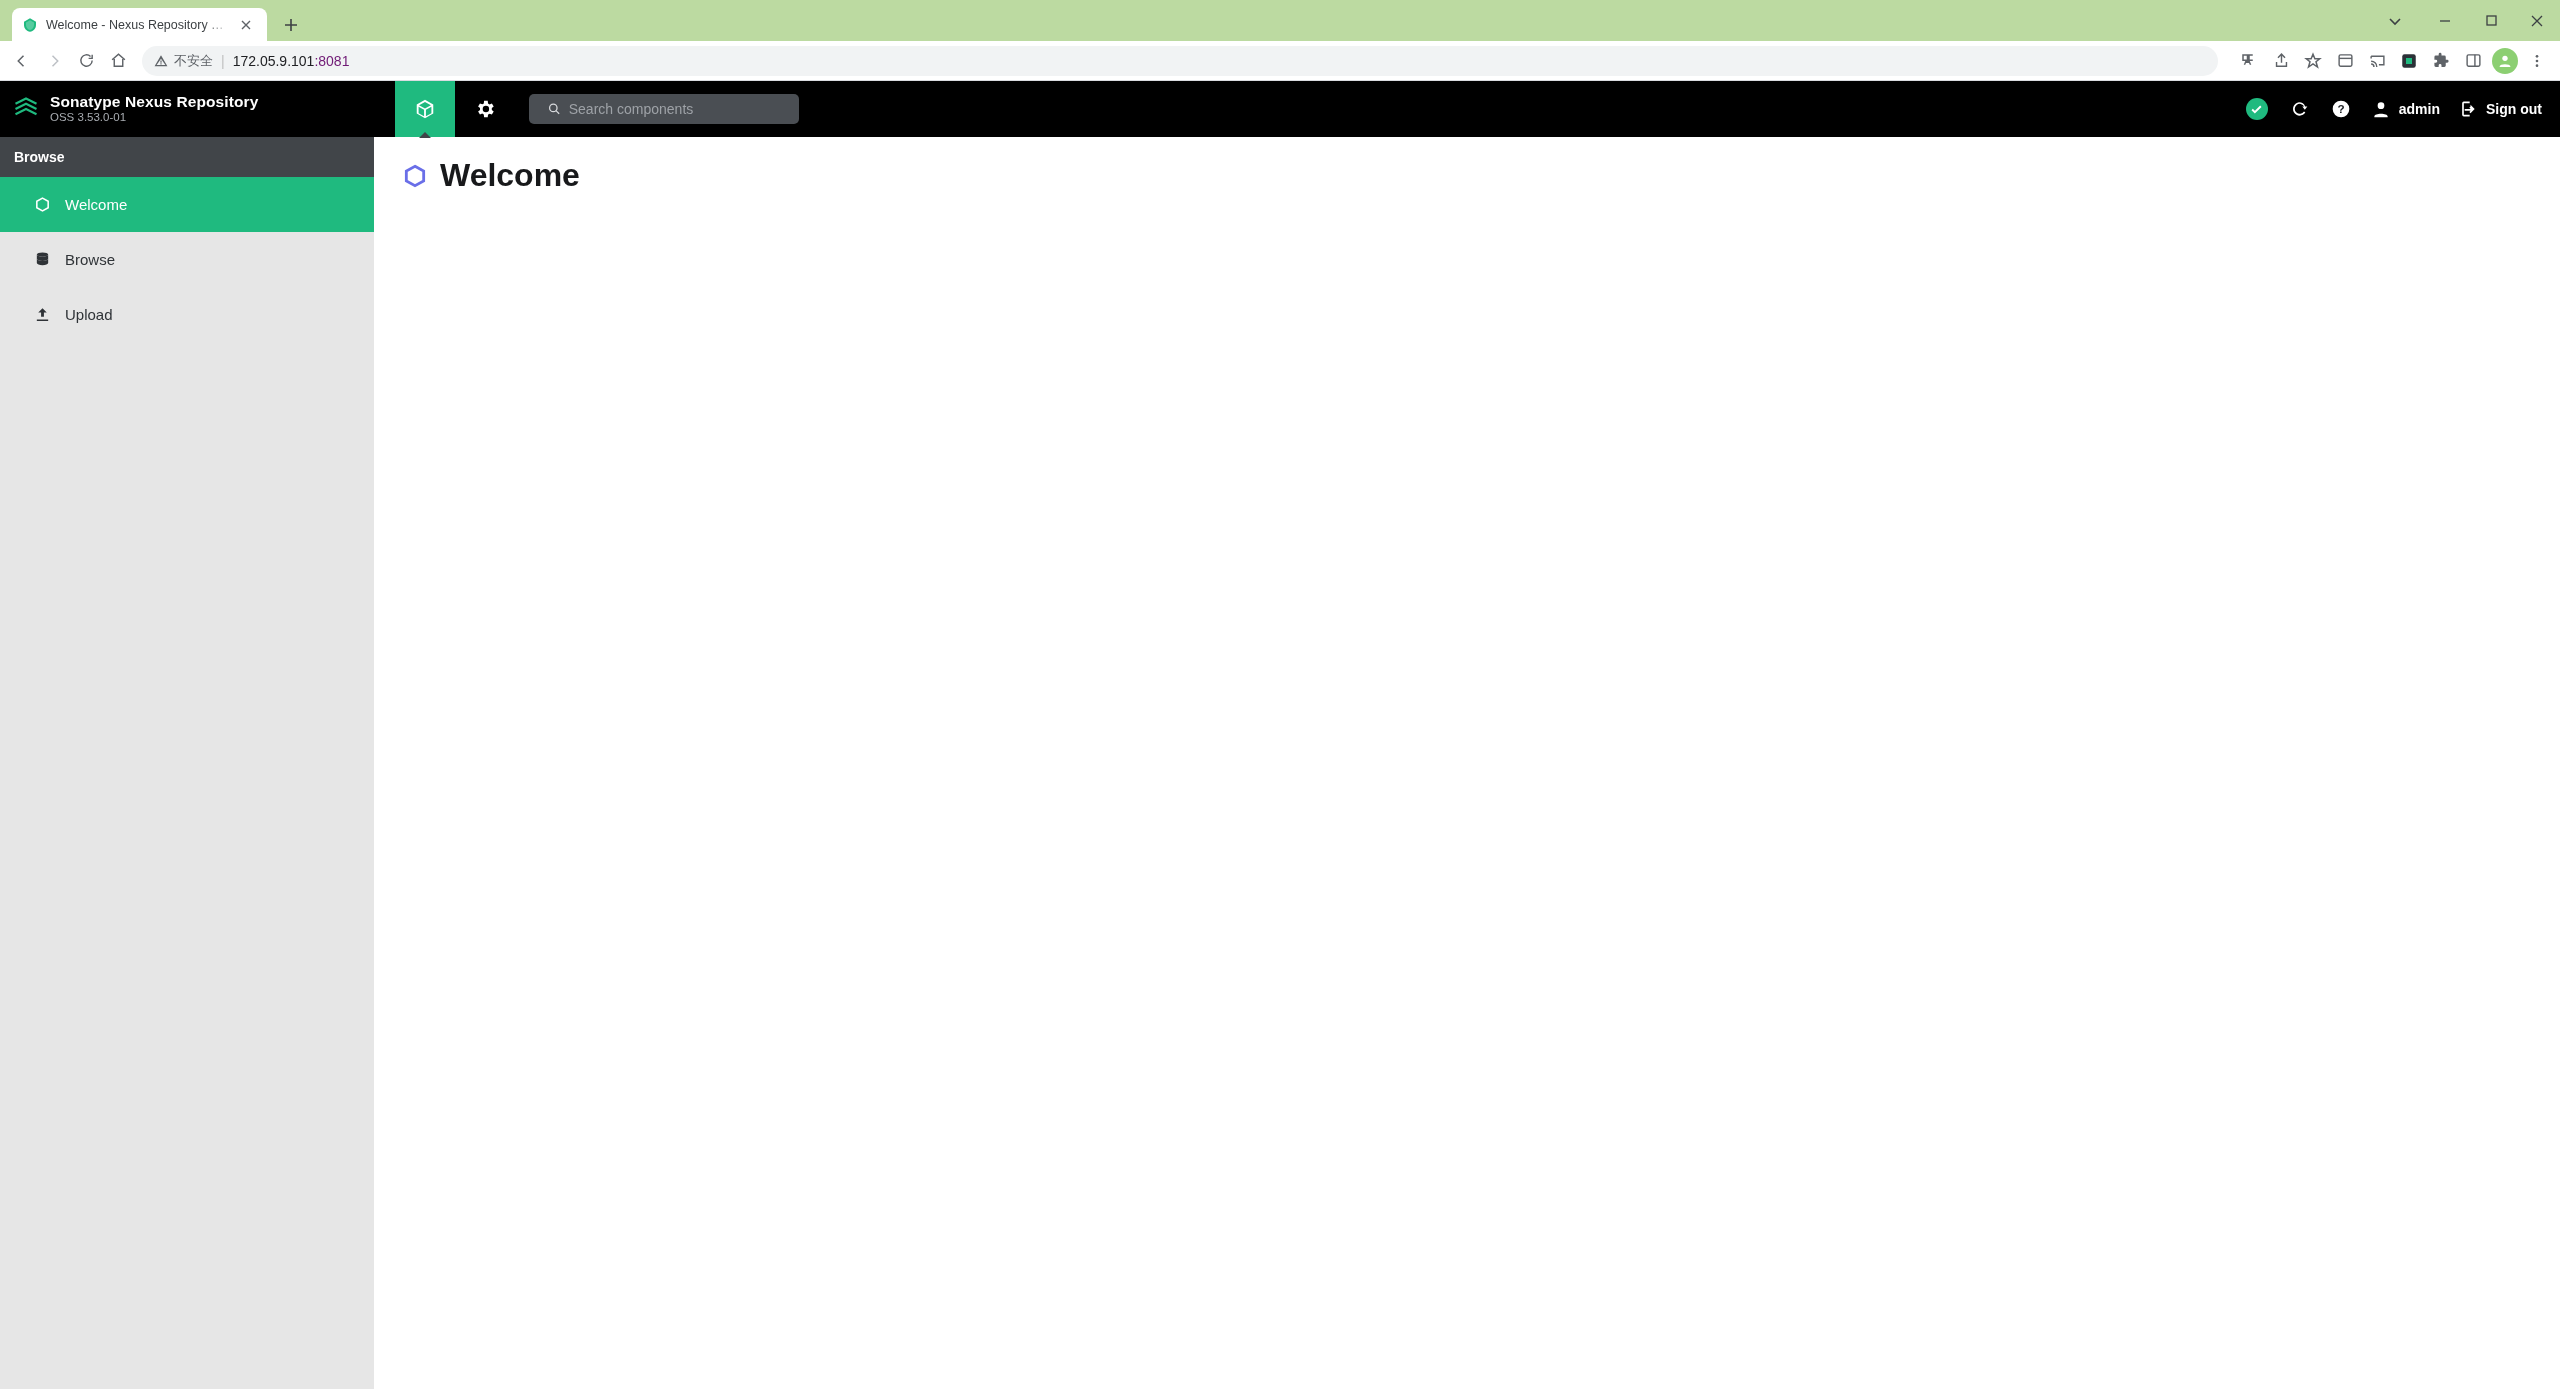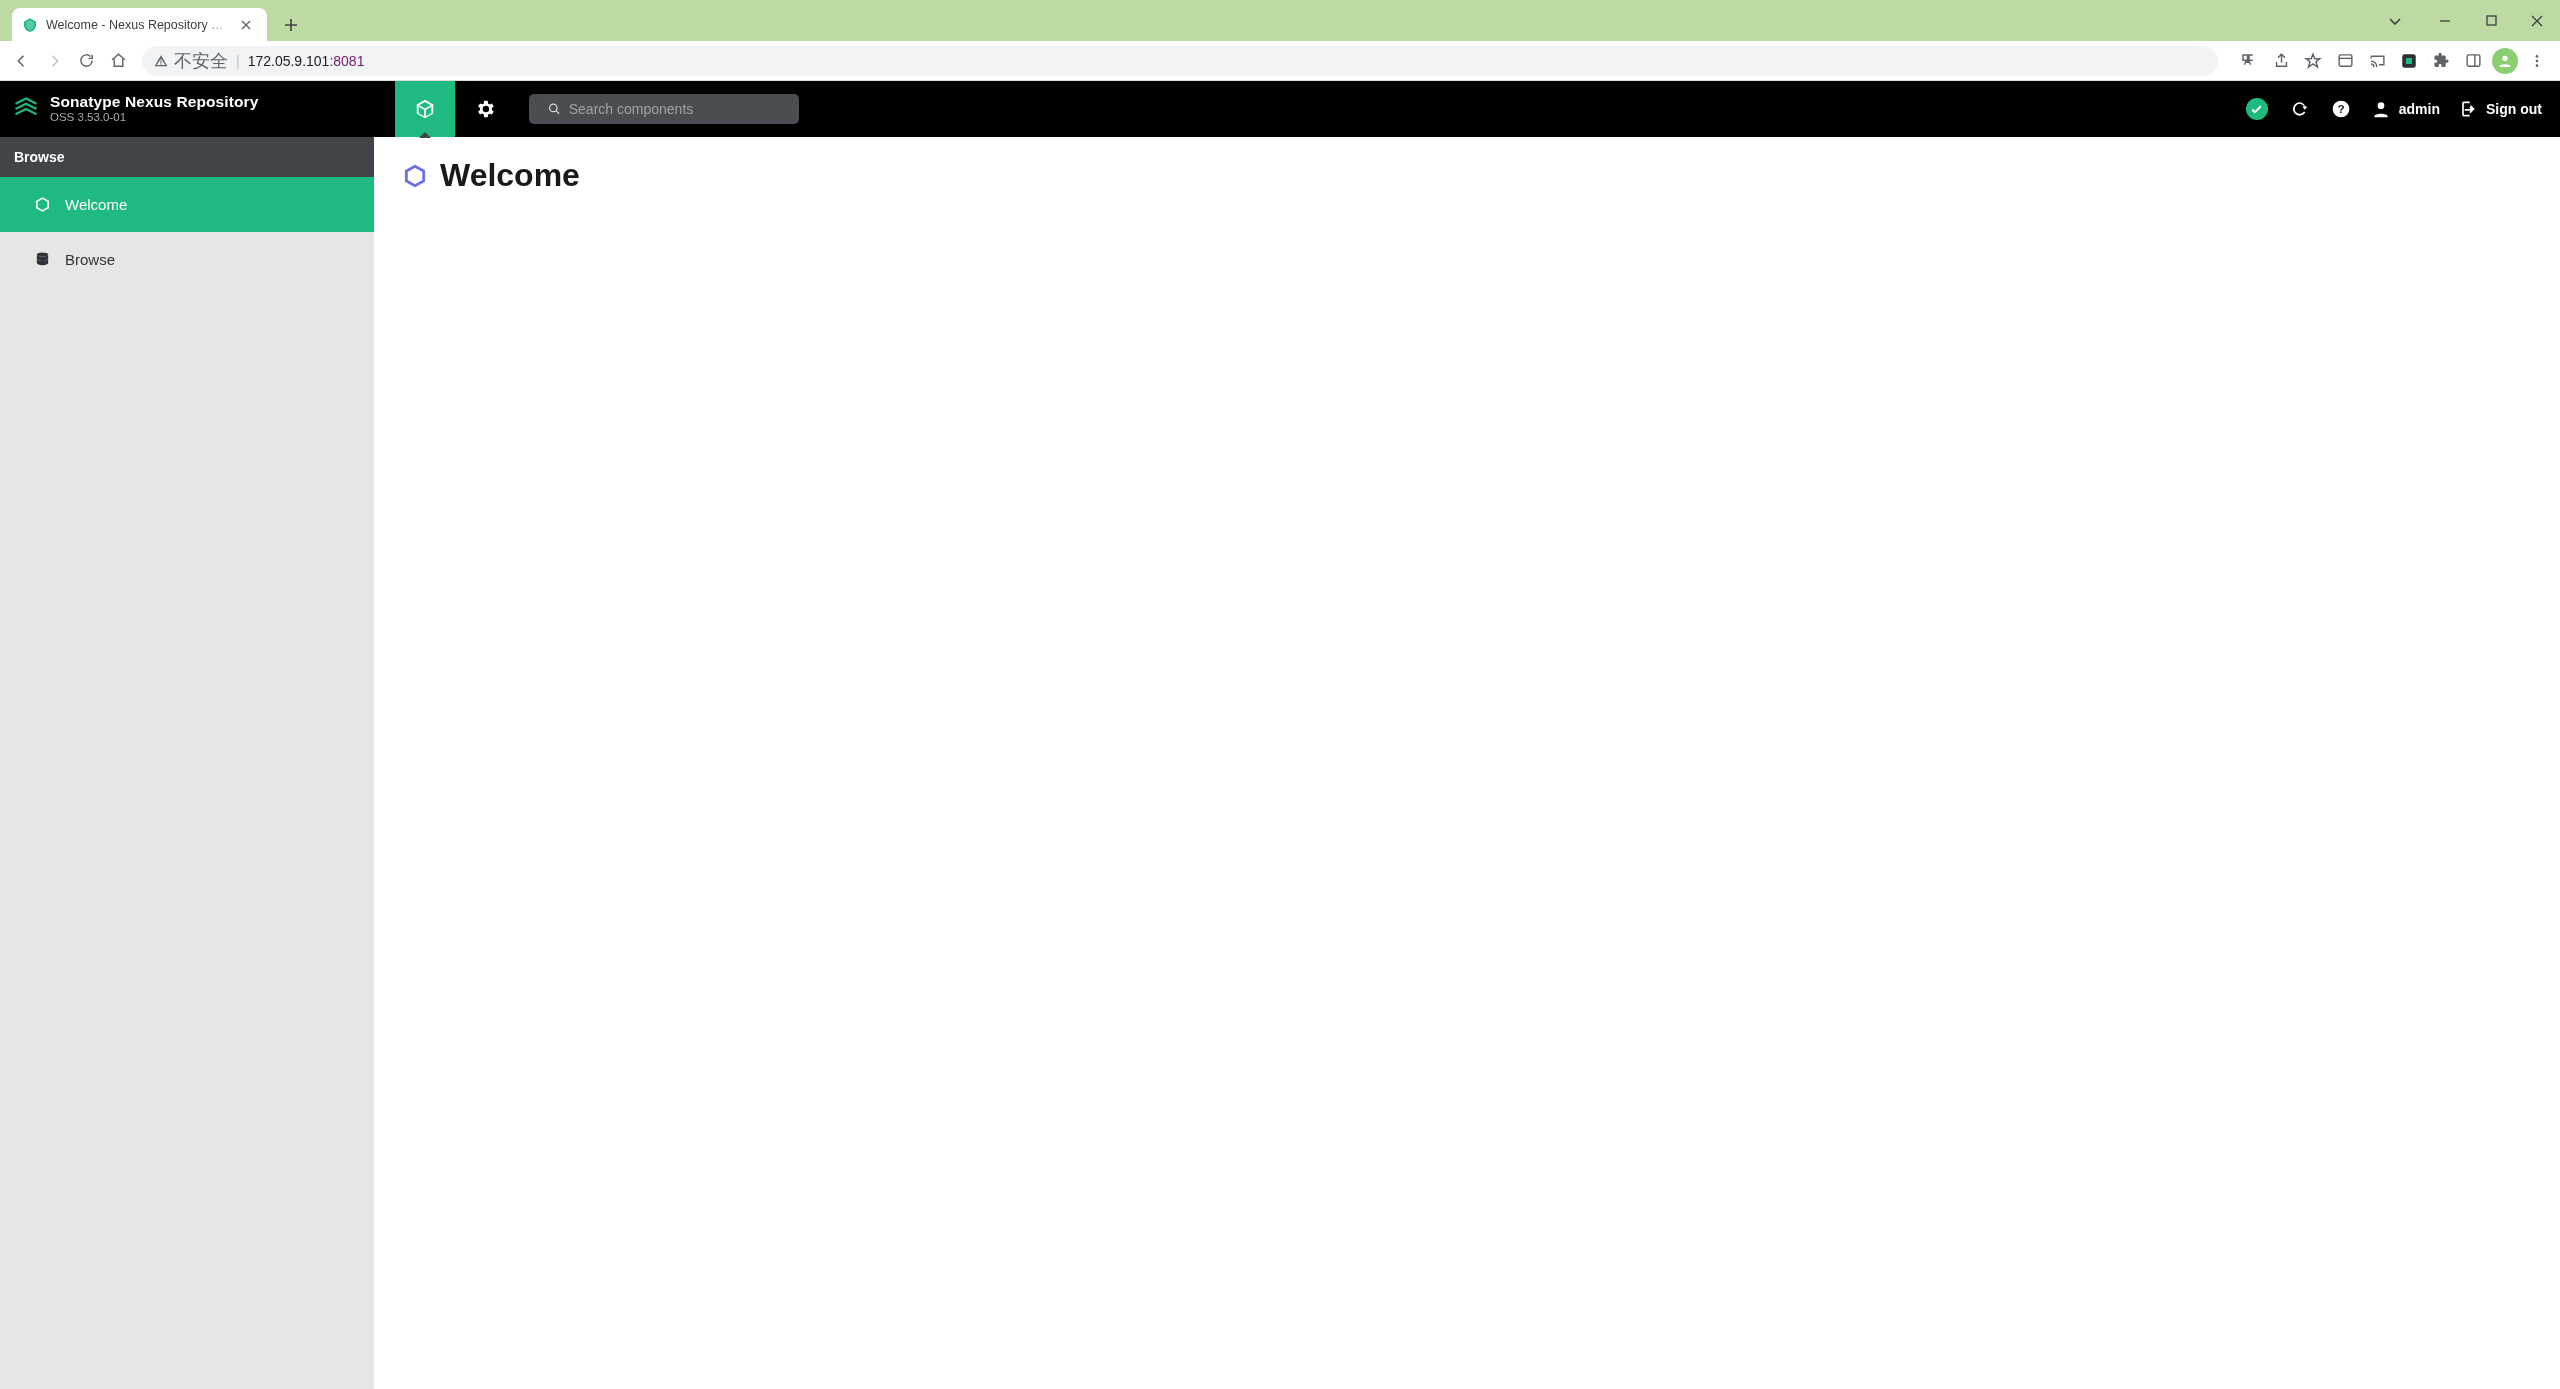--- a/index.html
+++ b/index.html
@@ -56,21 +56,21 @@
     background:#f1f3f4;
     border-radius:15px;
     display:flex;
     align-items:center;
     padding: 0 12px;
     margin: 0 6px;
     font-size: 14px;
     color:#202124;
     gap: 8px;
   }
-  .omnibox .warn { display:flex; align-items:center; gap:6px; color:#5f6368; font-size:18px; }
+  .omnibox .warn { display:flex; align-items:center; gap:6px; color:#5f6368; font-size:13px; }
   .omnibox .sep { color:#c0c0c0; }
   .omnibox .url-host { color:#202124; }
   .omnibox .url-port { color:#701a75; }
   .toolbar-right { display:flex; align-items:center; gap:2px; margin-left: 6px;}
   .toolbar-right .tb { width:30px; height:30px; display:flex; align-items:center; justify-content:center; color:#5f6368; cursor:pointer; border-radius:4px;}
   .profile-dot { width:26px; height:26px; border-radius:50%; background:#8ccf72; display:flex; align-items:center; justify-content:center;}
 
   
   .app { position:absolute; top:81px; left:0; right:0; bottom:0; display:flex; flex-direction:column; }
   .app-header {
@@ -358,20 +358,26 @@
 
       <div class="sb-item">
         <svg width="17" height="17" viewBox="0 0 24 24">
           <ellipse cx="12" cy="5" rx="8" ry="3" fill="#2f3337"></ellipse>
           <path fill="#2f3337" d="M4 5v6c0 1.7 3.6 3 8 3s8-1.3 8-3V5c0 1.7-3.6 3-8 3S4 6.7 4 5z"></path>
           <path fill="#2f3337" d="M4 11v6c0 1.7 3.6 3 8 3s8-1.3 8-3v-6c0 1.7-3.6 3-8 3s-8-1.3-8-3z"></path>
         </svg>
         <span>Browse</span>
       </div>
 
+      <div class="sb-item">
+        <svg width="17" height="17" viewBox="0 0 24 24">
+            <path fill="#2f3337" d="M12 3l6 6h-4v6h-4V9H6l6-6zM4 19h16v2H4z"></path>
+          </svg>
+        <span>Upload</span>
+      </div>
     </div>
 
     <div class="main">
       <div class="page-title">
         <svg width="26" height="26" viewBox="0 0 24 24">
           <path fill="none" stroke="#6a6fe8" stroke-width="2.6" d="M12 3l8 4.5v9L12 21l-8-4.5v-9z"></path>
         </svg>
         <span class="page-title-text">Welcome</span>
       </div>
     </div>

